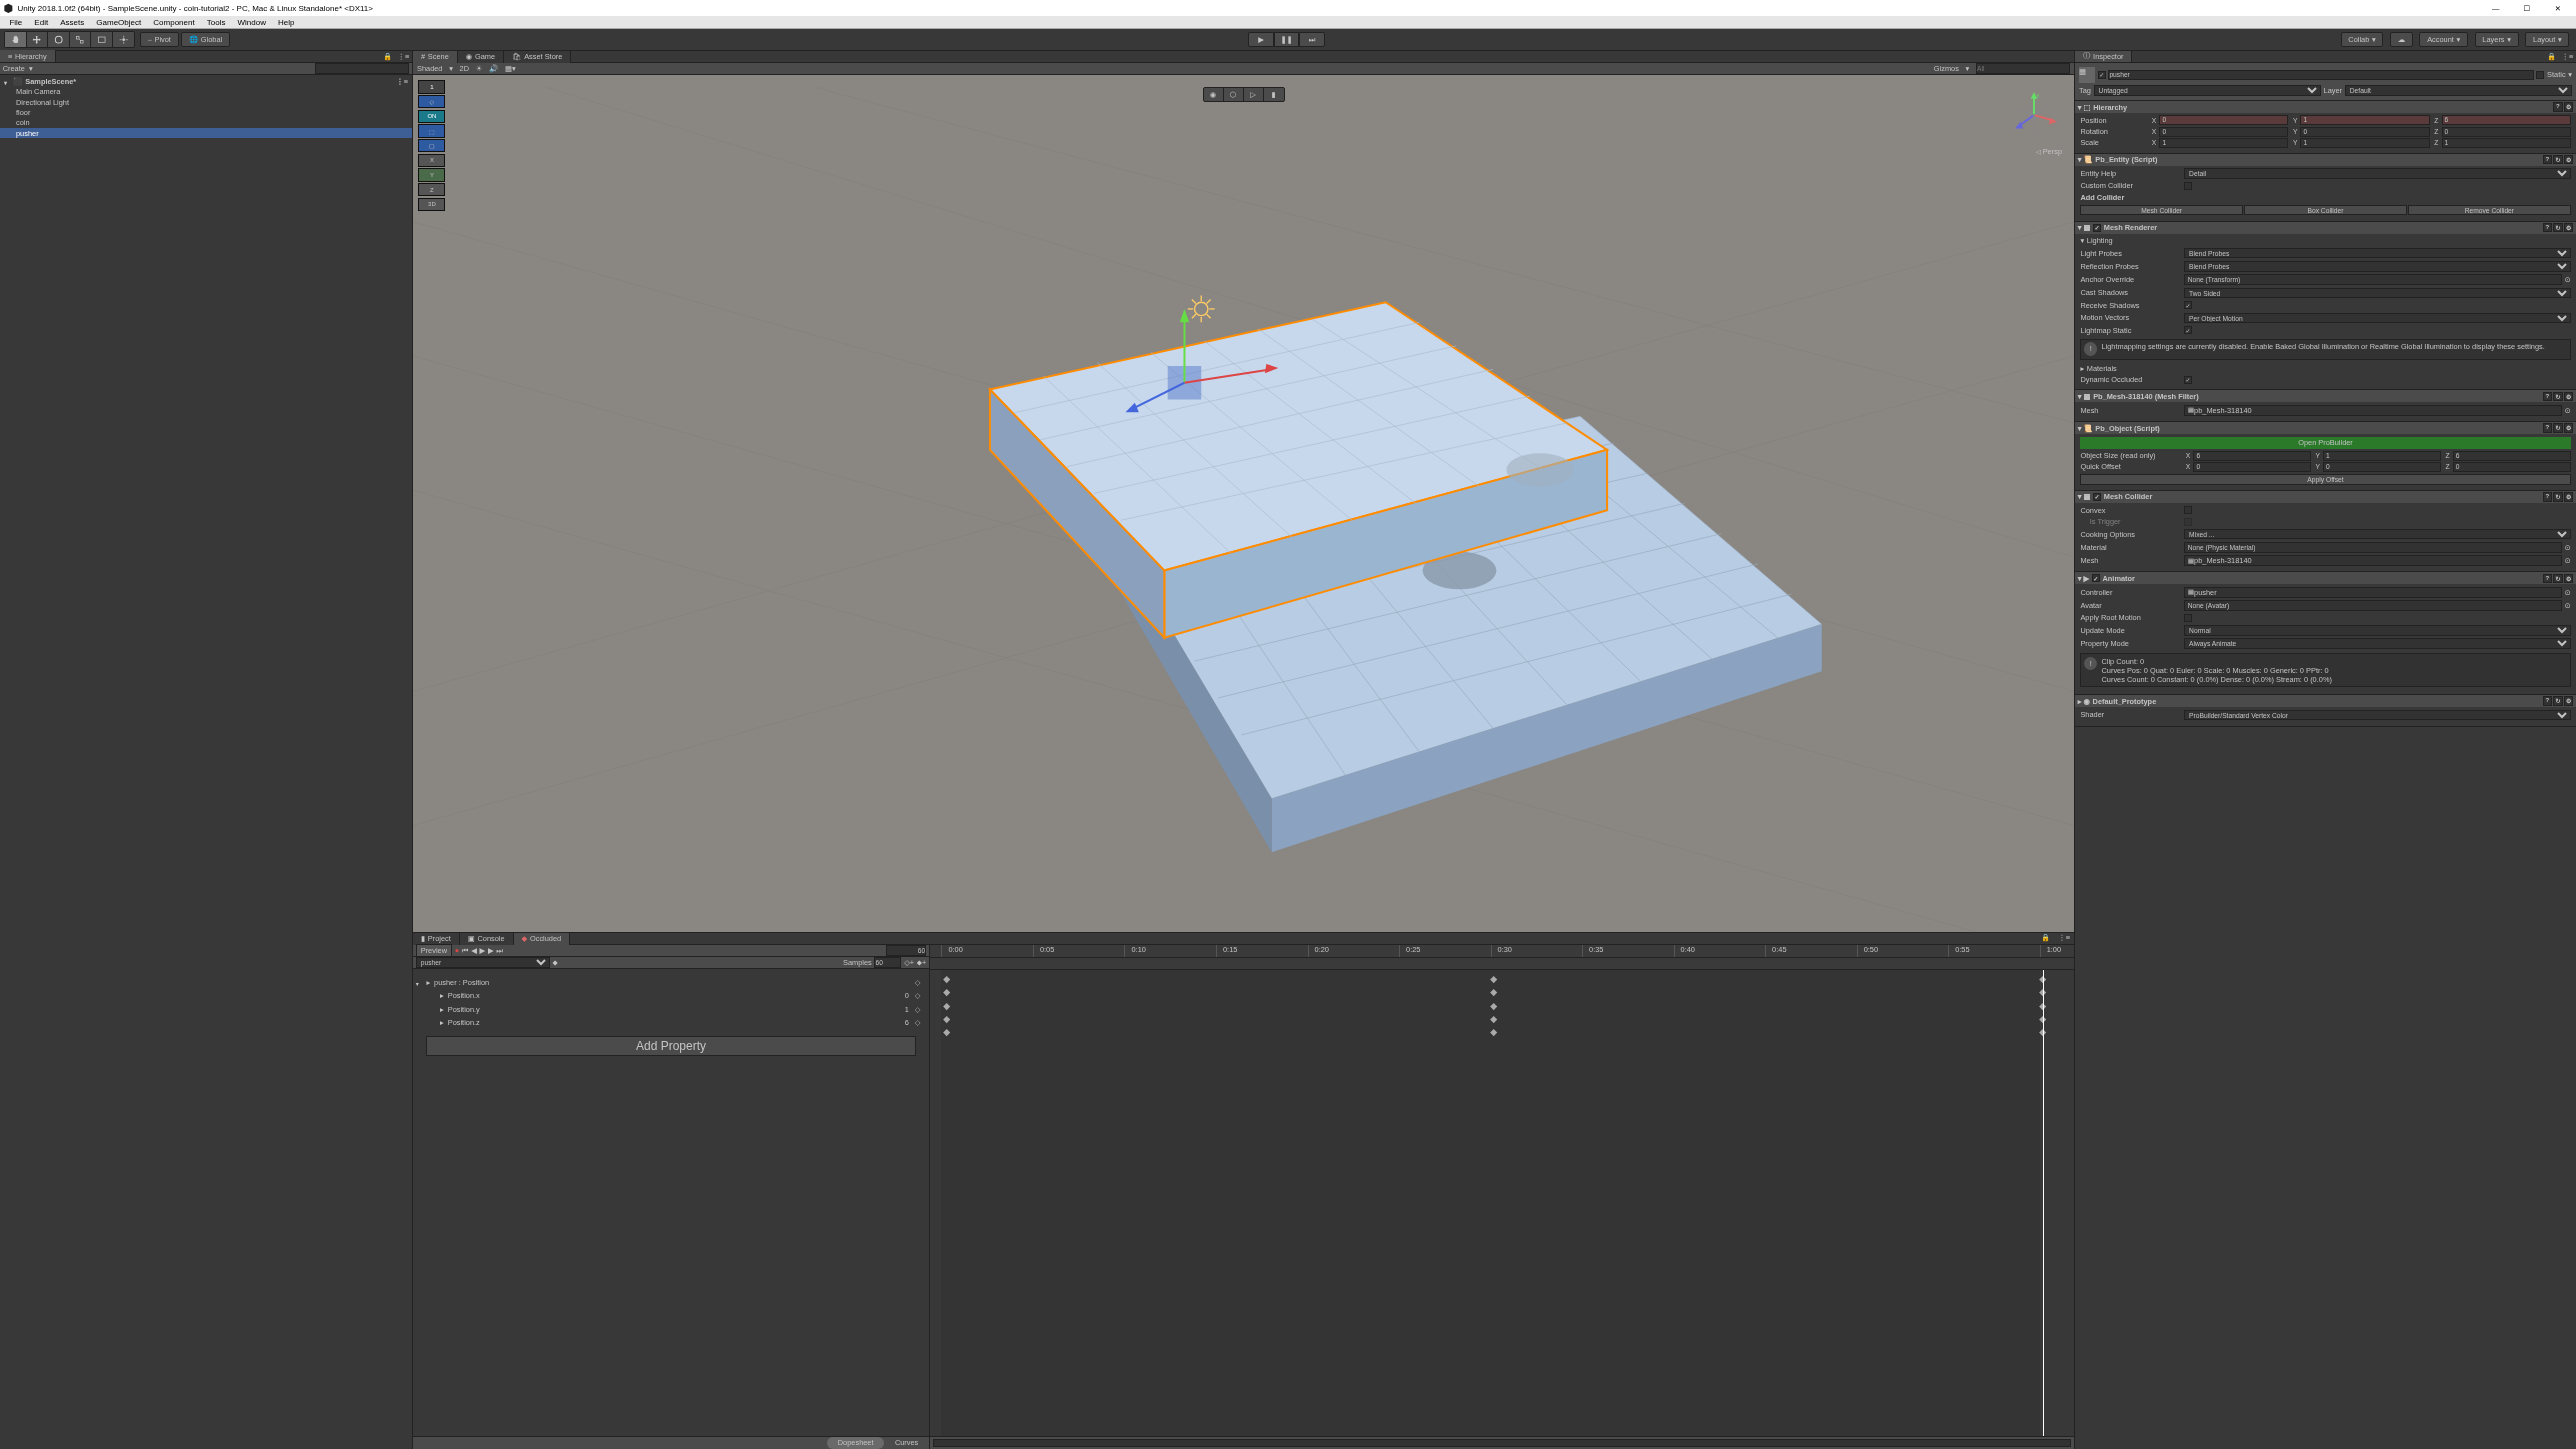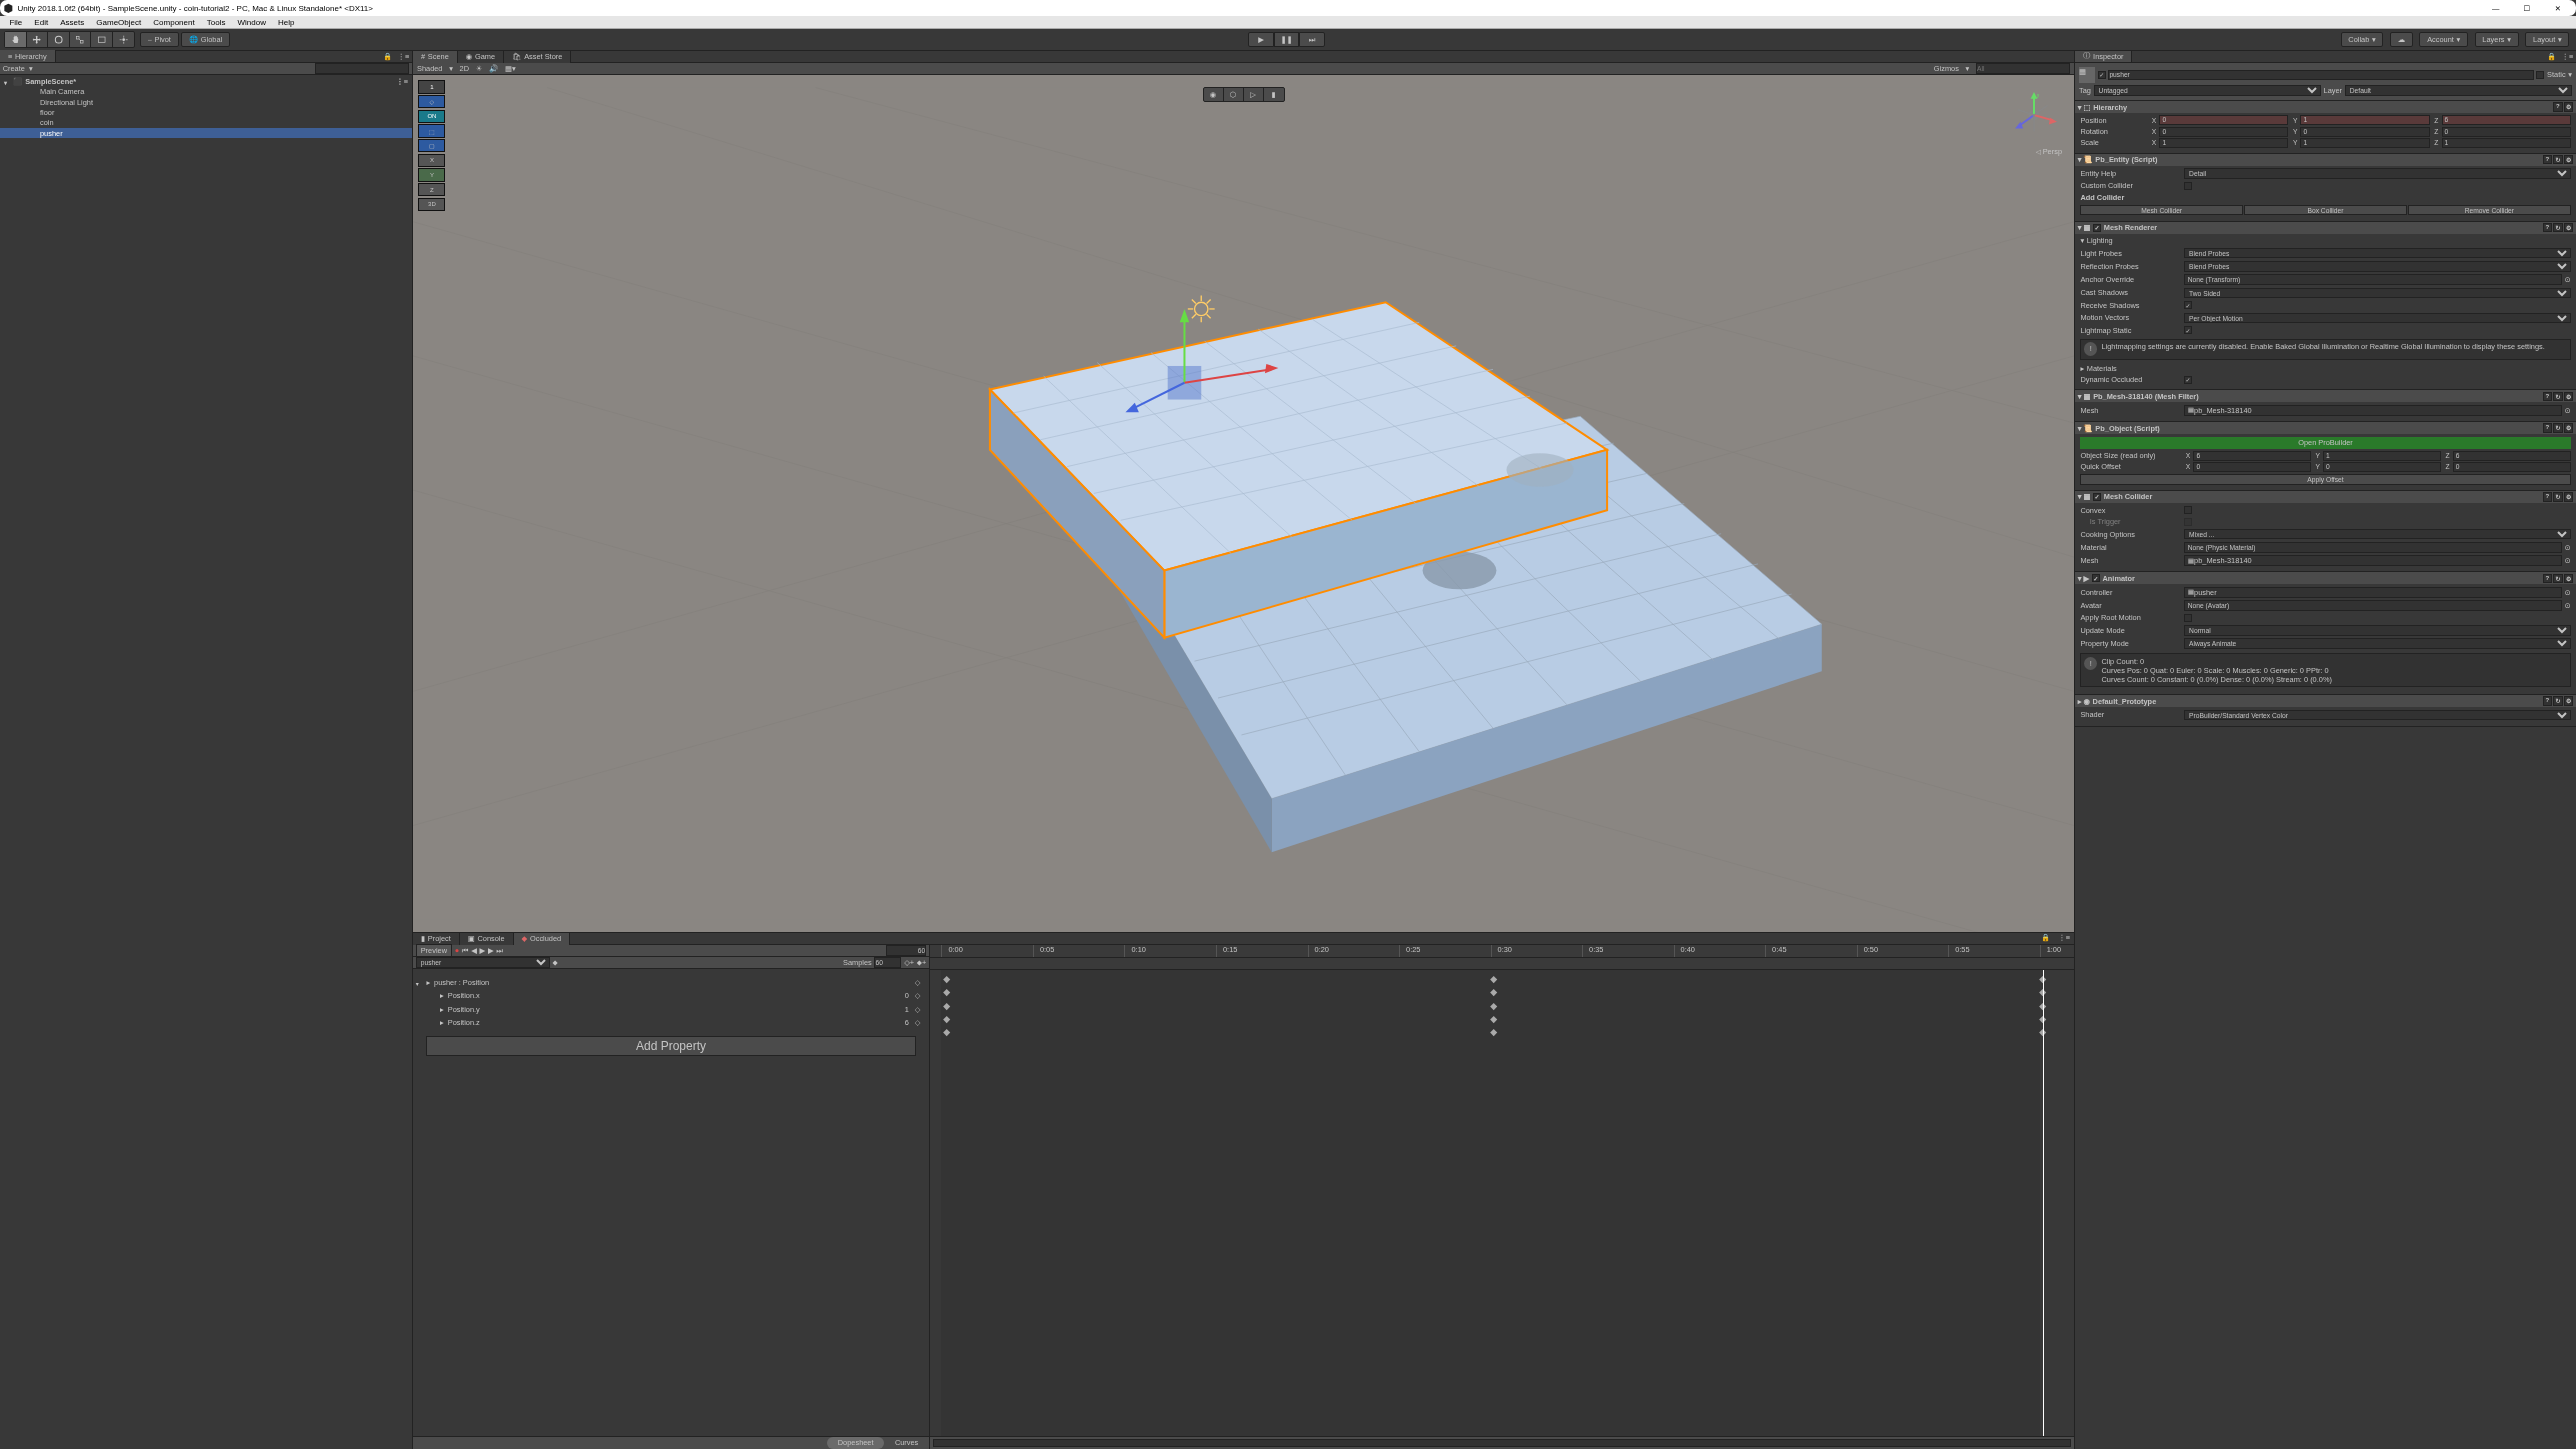--- a/index.html
+++ b/index.html
@@ -1,17 +1,17 @@
 <!DOCTYPE html>
 <html><head>
 <meta charset="utf-8">
 <style>
 * { margin: 0; padding: 0; box-sizing: border-box; font-family: Arial, sans-serif; font-size: 7.4px; color: #c4c4c4; user-select: none; }
 body { background: #383838; width: 2576px; height: 1449px; overflow: hidden; transform-origin: top left; }
-.titlebar { height: 16px; background: #fff; color: #000; display: flex; align-items: center; padding: 0 2.7px; border-radius: 7px; }
+.titlebar { height: 16px; background: #fff; color: #000; display: flex; align-items: center; padding: 0 2.7px; }
 .titlebar .icon { width: 10.7px; height: 10.7px; margin-right: 4px; }
 .titlebar .title { flex: 1; color: #000; font-size: 8px; }
 .titlebar .btns { display: flex; gap: 0; }
 .titlebar .btn { width: 31px; height: 16px; display: flex; align-items: center; justify-content: center; color: #000; cursor: pointer; }
 .menubar { height: 13.4px; background: #e6e6e6; display: flex; align-items: center; padding: 0 4px; gap: 1.3px; border-bottom: 0.7px solid #aaa; }
 .menubar span { color: #000; font-size: 8px; padding: 1.3px 5.4px; cursor: pointer; }
 .toolbar { height: 21.5px; background: #383838; border-bottom: 0.7px solid #222; display: flex; align-items: center; padding: 0 4px; }
 .tool-group { display: flex; background: #4b4b4b; border: 0.7px solid #222; border-radius: 2px; margin-right: 5.4px; }
 .tool-btn { width: 21.5px; height: 14.8px; display: flex; align-items: center; justify-content: center; border-right: 0.7px solid #222; cursor: pointer; }
 .tool-btn:last-child { border-right: none; }
@@ -27,21 +27,21 @@
 .tab { height: 12px; padding: 0 8px; background: #383838; display: flex; align-items: center; gap: 2.7px; border-right: 0.7px solid #222; font-size: 7.4px; cursor: pointer; }
 .tab.active { background: #4b4b4b; }
 .panel-toolbar { height: 12px; background: #4b4b4b; border-bottom: 0.7px solid #222; display: flex; align-items: center; padding: 0 2.7px; gap: 4px; font-size: 6.7px; }
 .panel-body { flex: 1; background: #383838; overflow: hidden; position: relative; }
 
 
 .hierarchy { width: 413px; border-right: 1.3px solid #222; }
 .tree { padding: 1.3px 0; }
 .tree-item { padding: 0.7px 4px 0.7px 13.4px; font-size: 7.4px; cursor: pointer; display: flex; align-items: center; gap: 2.7px; }
 .tree-item.root { padding-left: 4px; font-weight: bold; }
-.tree-item.child { padding-left: 40px; }
+.tree-item.child { padding-left: 16px; }
 .tree-item.selected { background: #3e5f96; color: #fff; }
 .foldout { width: 6.7px; height: 6.7px; display: inline-block; }
 .foldout::before { content: "▾"; font-size: 6px; }
 
 
 .center-col { flex: 1; display: flex; flex-direction: column; }
 .scene-area { flex: 1; position: relative; background: #383838; }
 .scene-view { position: absolute; inset: 0; background: #8a8682; }
 .scene-tabs { display: flex; background: #383838; height: 12px; border-bottom: 0.7px solid #222; }
 .scene-toolbar { height: 12px; background: #4b4b4b; border-bottom: 0.7px solid #222; display: flex; align-items: center; padding: 0 4px; gap: 6.7px; font-size: 6.7px; }

